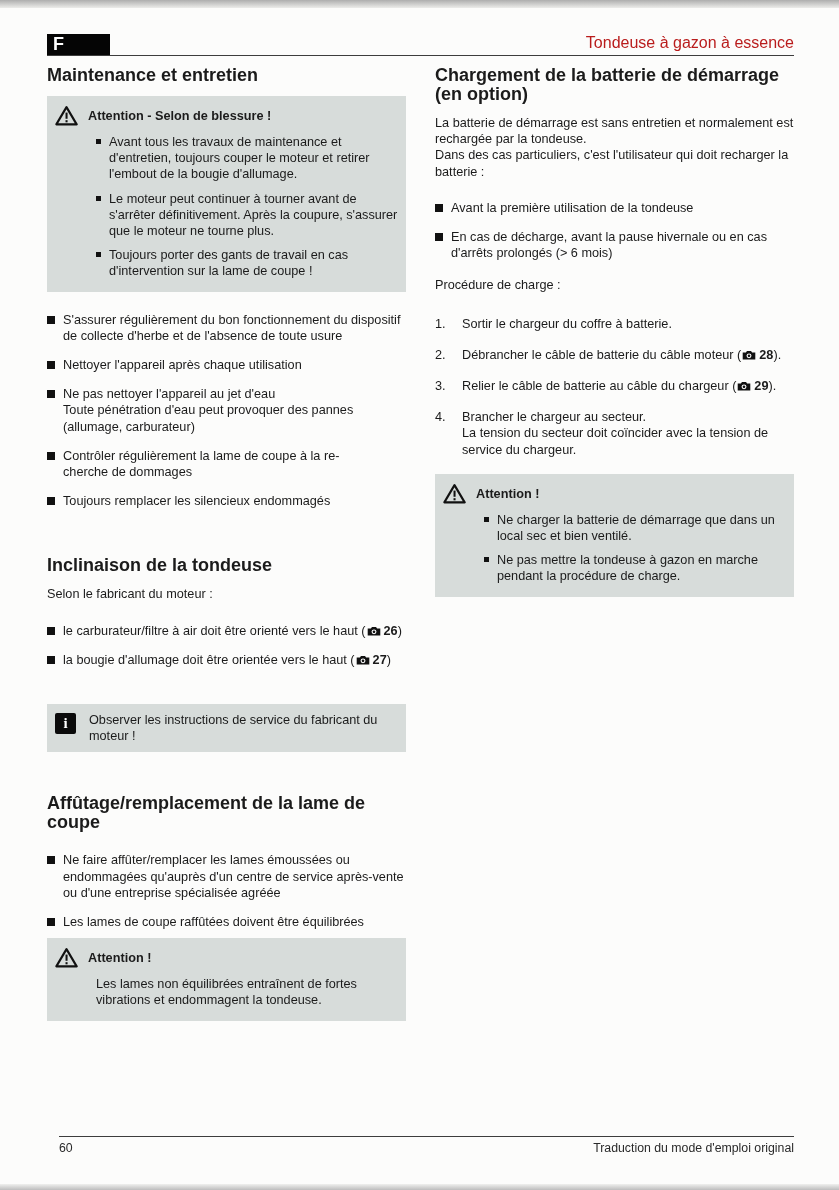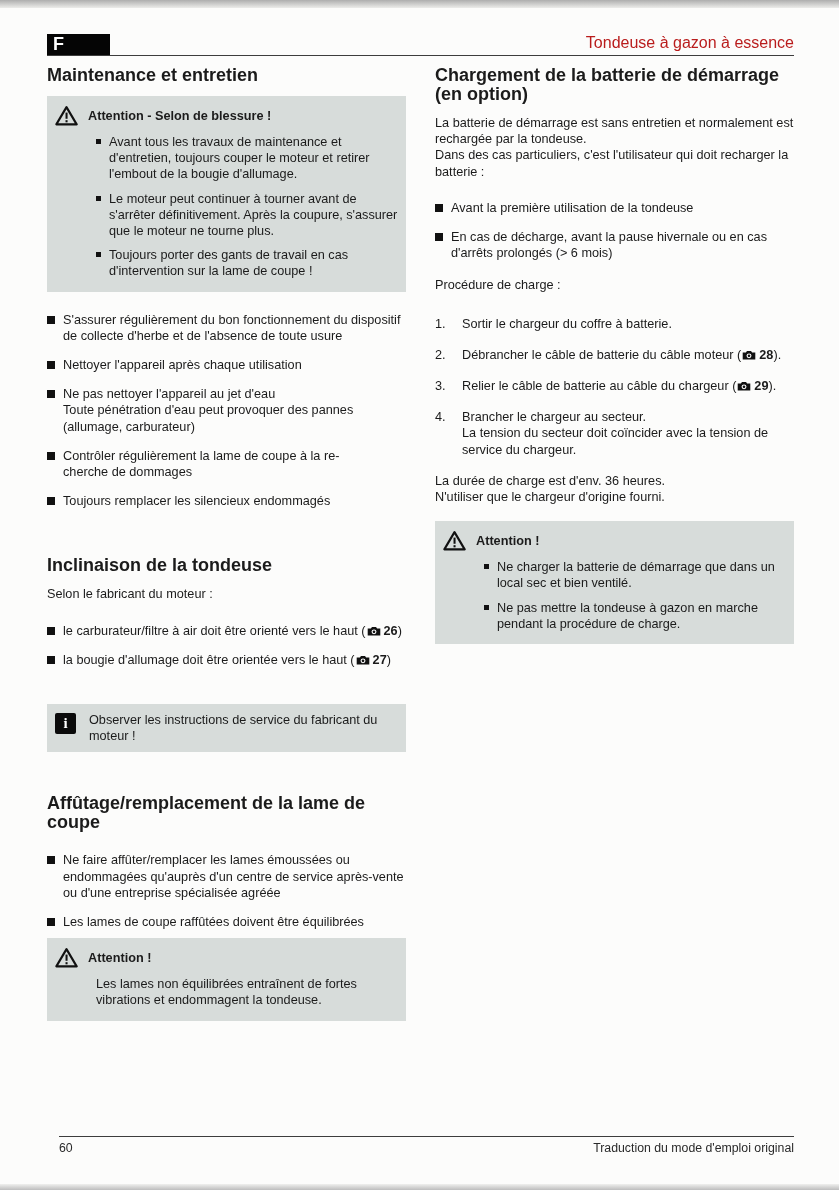--- a/index.html
+++ b/index.html
@@ -229,22 +229,20 @@
                   <circle cx="10" cy="8.2" r="1.9" fill="#111"></circle>
                 </svg><b class="fig">29</b><span>).</span></span>
           </div>
           <div class="step">
             <span class="step-num">4.</span>
             <span class="txt">Brancher le chargeur au secteur.
 La tension du secteur doit coïncider avec la tension de service du chargeur.</span>
           </div>
         </div>
 
-        <p class="para outro-p txt">La durée de charge est d'env. 36 heures.
-N'utiliser que le chargeur d'origine fourni.</p>
 
         <div class="gray-box mt-16">
           <div class="wb-head">
             <span class="warn-icon">
               <svg viewBox="0 0 26 23">
                 <path d="M13 2 L24.5 21.5 H1.5 Z" fill="none" stroke="#111" stroke-width="2.4" stroke-linejoin="round"></path>
                 <rect x="11.9" y="8.2" width="2.3" height="7" fill="#111"></rect>
                 <rect x="11.9" y="16.8" width="2.3" height="2.4" fill="#111"></rect>
               </svg>
             </span>

